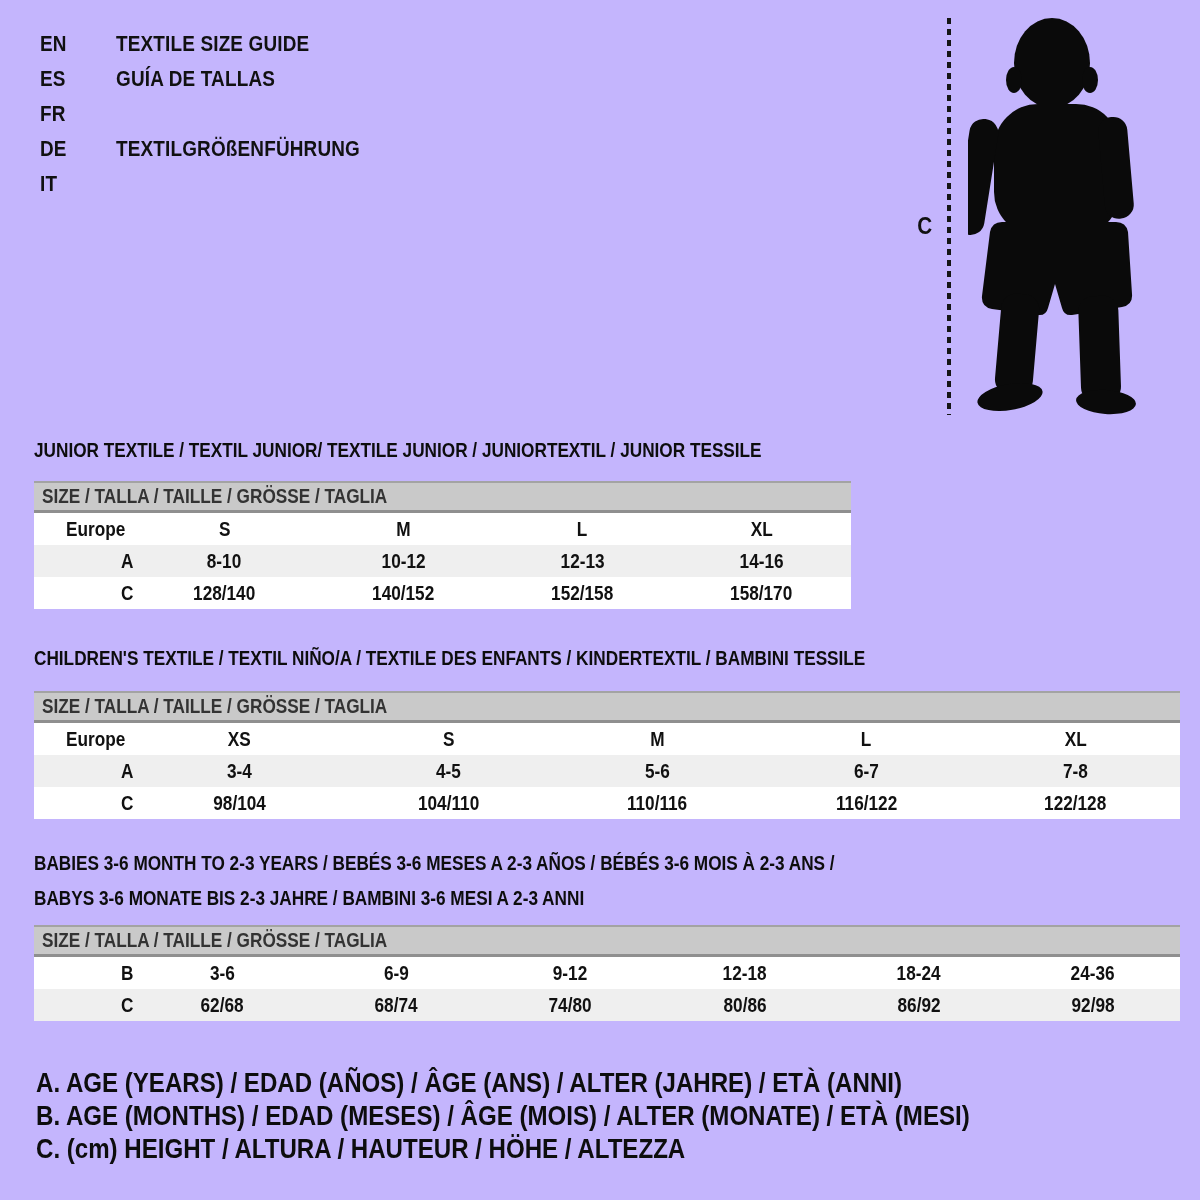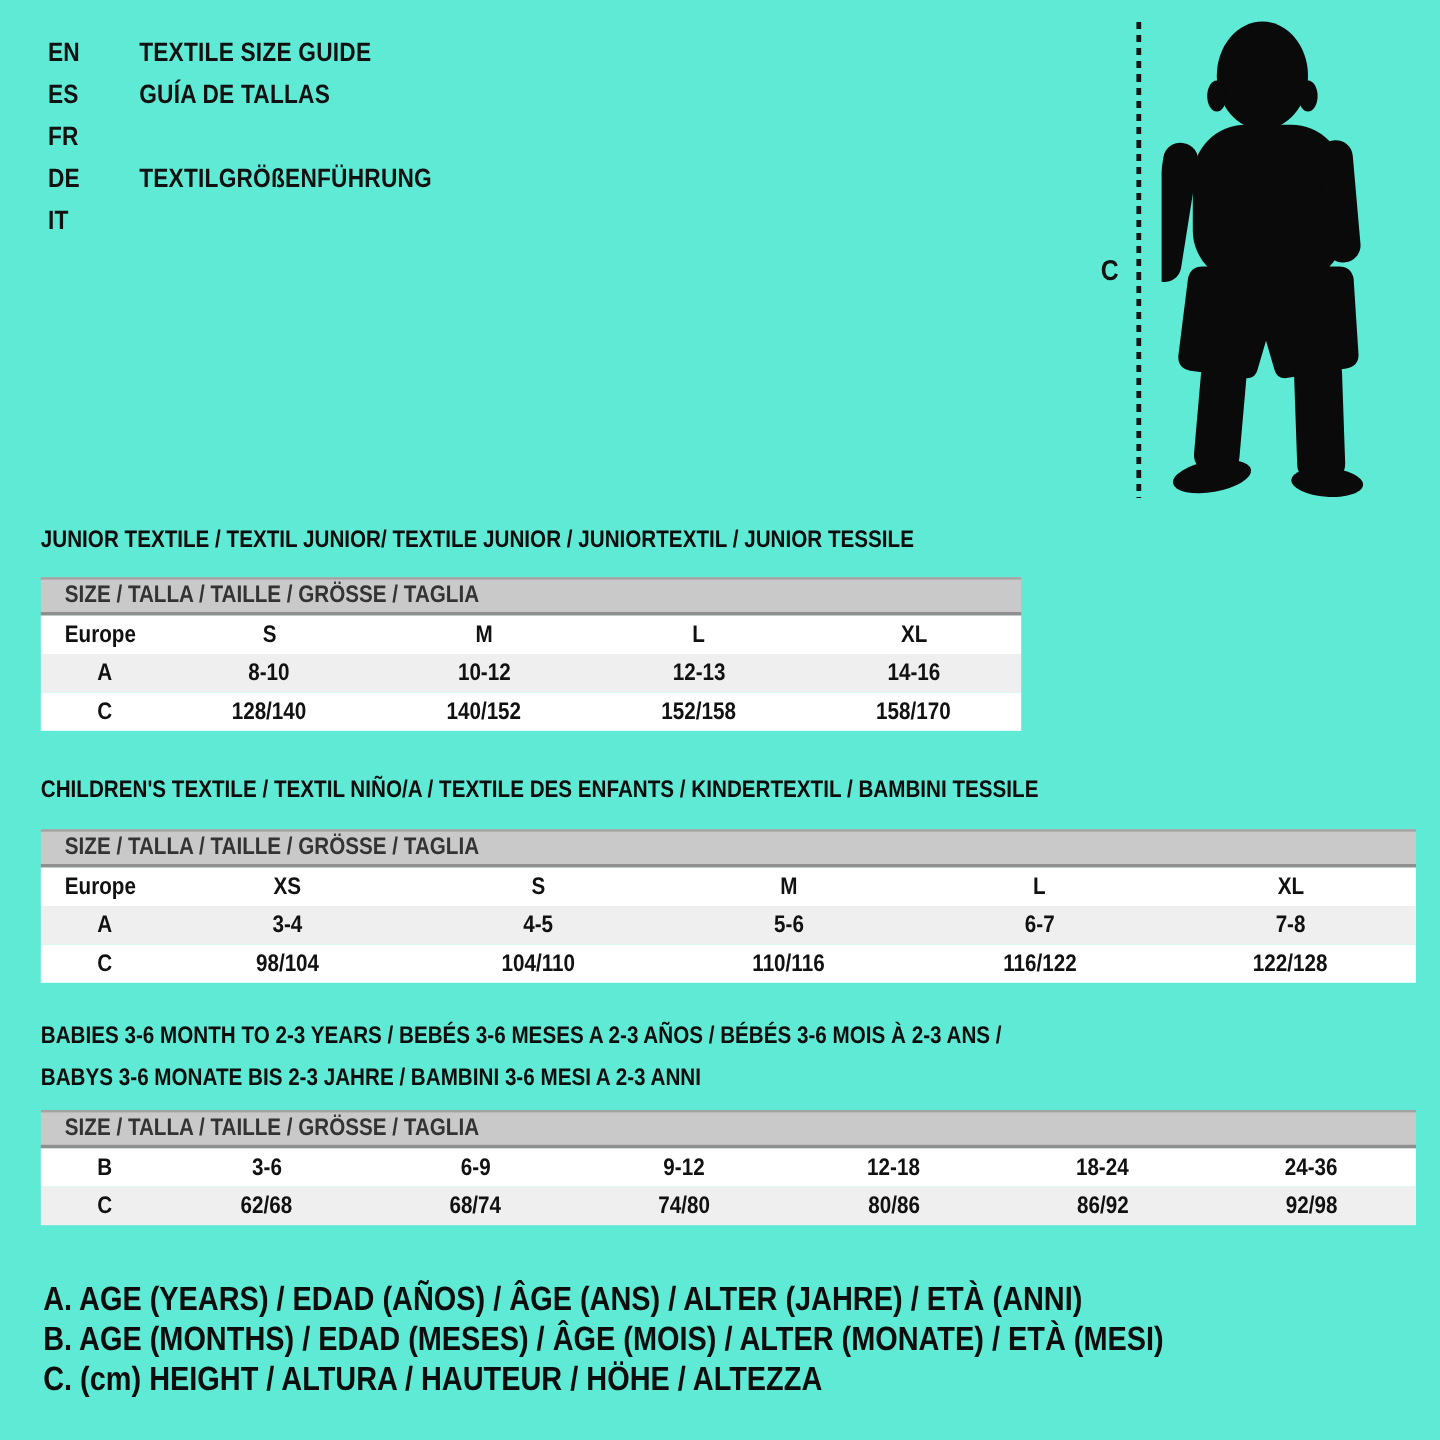--- a/index.html
+++ b/index.html
@@ -1,17 +1,17 @@
 <!DOCTYPE html>
 <html><head>
 <meta charset="utf-8">
 <style>
   html,body { margin:0; padding:0; background:#fff; }
   .page {
-    position:relative; width:1200px; height:1200px; background:#5eead4;
+    position:relative; width:1200px; height:1200px; background:#c4b5fd;
     font-family:"Liberation Sans", sans-serif; font-weight:bold; color:#111;
     overflow:hidden;
   }
   
   .tx { display:inline-block; transform:scaleX(0.86); transform-origin:50% 50%; white-space:nowrap; }
   .tx-l { transform-origin:0 50%; }
 
   
   .lang-block { position:absolute; left:40px; top:26px; }
   .lang-row { display:flex; height:35px; align-items:center; font-size:22px; letter-spacing:0.2px; }
@@ -28,29 +28,29 @@
   
   .section { position:absolute; left:34px; }
   #sec-junior   { top:433px; width:817px; }
   #sec-children { top:641px; width:1146px; }
   #sec-babies   { top:846px; width:1146px; }
   .sec-title-line { font-size:20px; line-height:35px; height:35px; color:#0d0d0d; }
 
   .tbl-head {
     height:32px; line-height:27px; background:#c9c9c9;
     border-top:2px solid #a3a3a3; border-bottom:3px solid #8f8f8f;
-    padding-left:20px; box-sizing:border-box; font-size:20px; color:#333333;
+    padding-left:8px; box-sizing:border-box; font-size:20px; color:#333333;
   }
   #sec-junior .tbl   { margin-top:13px; }
   #sec-children .tbl { margin-top:15px; }
   #sec-babies .tbl   { margin-top:9px; }
 
   .trow { display:flex; height:32px; line-height:32px; font-size:20px; background:#ffffff; }
   .trow.shaded { background:#efefef; }
-  .tcell-label { width:101px; padding-left:8px; box-sizing:border-box; text-align:center; }
+  .tcell-label { width:101px; padding-left:8px; box-sizing:border-box; text-align:right; }
   .tcell { flex:1; text-align:center; }
 
   
   .legend { position:absolute; left:36px; top:1066px; }
   .legend-line { font-size:28px; line-height:33px; height:33px; color:#0d0d0d; }
 </style>
 </head>
 <body>
 
 <div class="page">

